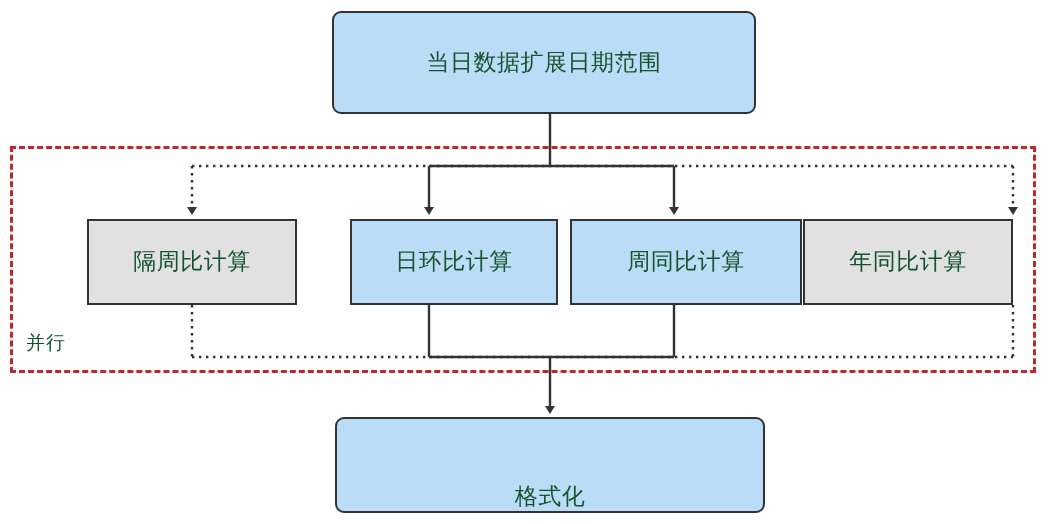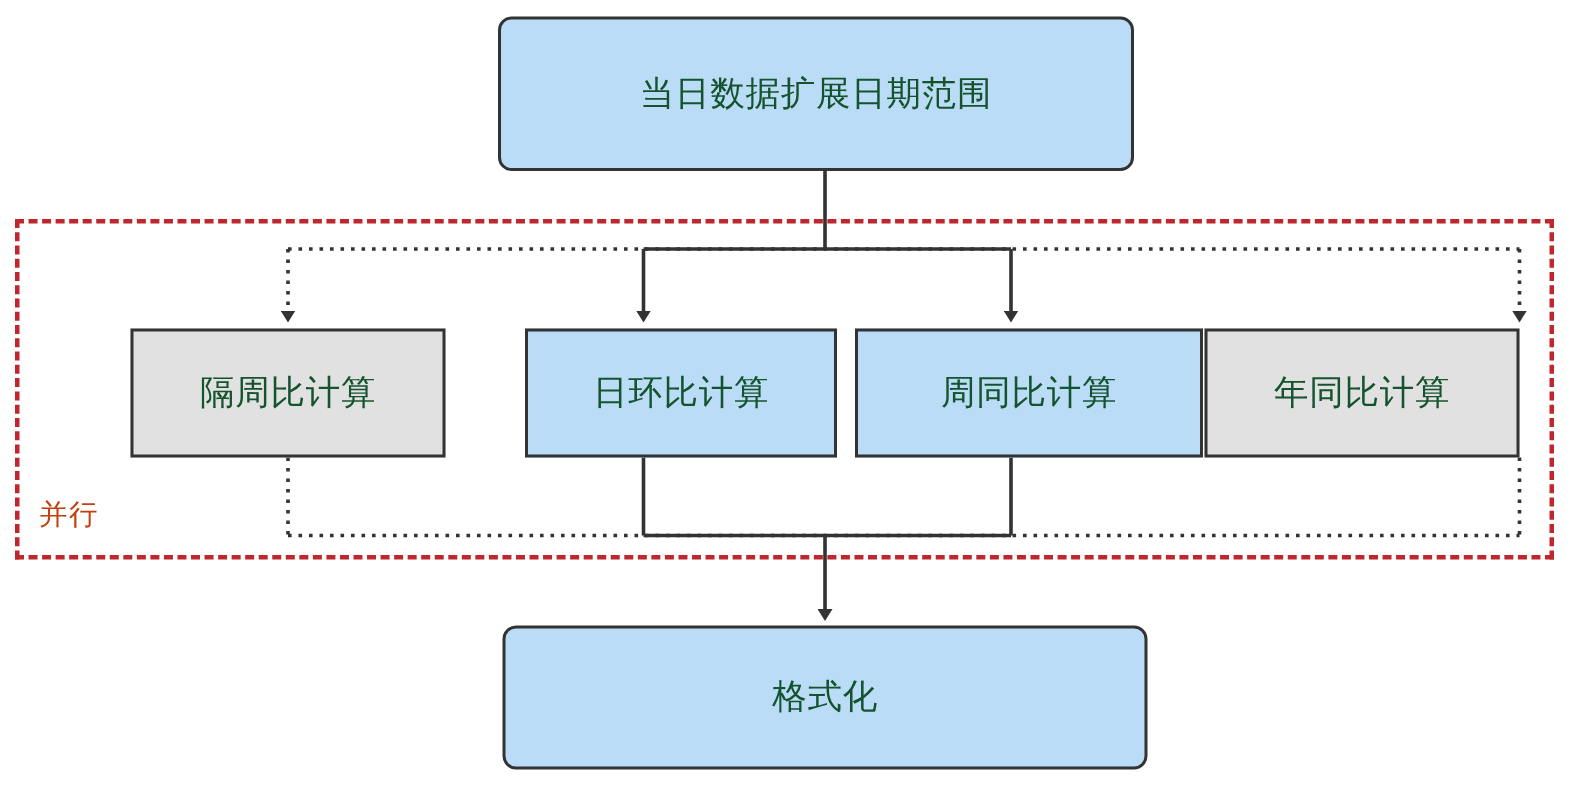--- a/index.html
+++ b/index.html
@@ -48,21 +48,21 @@
     border-radius: 9px;
   }
   .group-box {
     position: absolute;
     box-sizing: border-box;
     border: 3px dashed #c0272d;
     background: transparent;
   }
   .group-label {
     position: absolute;
-    color: #c2410c;
+    color: #14532d;
     font-size: 19px;
     letter-spacing: 1px;
   }
 </style>
 </head>
 <body>
 
 <div id="canvas">
 
   <svg class="edges" viewBox="0 0 1056 524">
@@ -118,17 +118,17 @@
   </div>
 
   <div class="node blue" style="left:570px; top:219px; width:232px; height:86px;">
     <span>周同比计算</span>
   </div>
 
   <div class="node gray" style="left:803px; top:219px; width:210px; height:86px;">
     <span>年同比计算</span>
   </div>
 
-  <div class="node blue rounded" style="left:335px; top:417px; width:430px; height:96px;">
+  <div class="node blue rounded" style="left:335px; top:417px; width:430px; height:96px;align-items:flex-end;">
     <span>格式化</span>
   </div>
 
 </div>
 
 </body></html>

